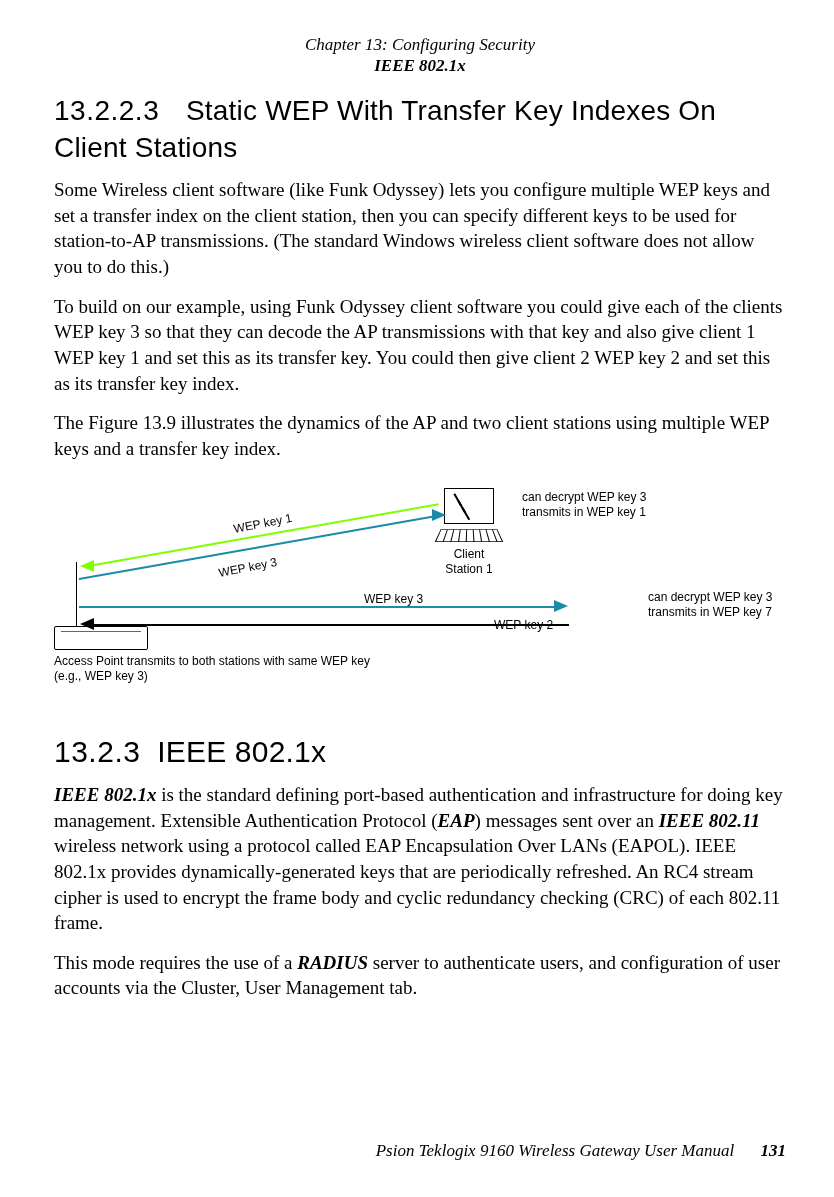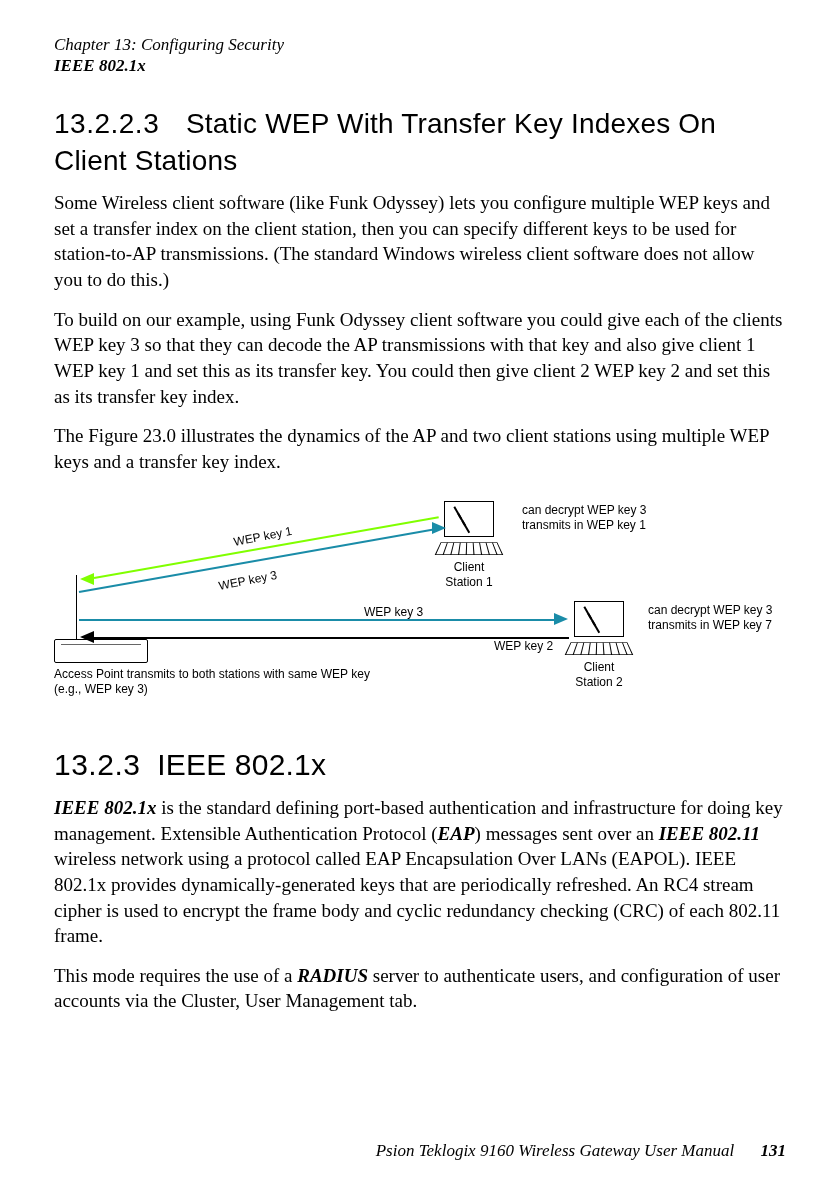--- a/index.html
+++ b/index.html
@@ -13,25 +13,25 @@
     background: #fff;
   }
   .page {
     box-sizing: border-box;
     width: 834px;
     height: 1197px;
     padding: 34px 48px 40px 54px;
     position: relative;
   }
   .running-head {
-    text-align: left;
+    text-align: center;
     font-style: italic;
     font-size: 17px;
     line-height: 1.25;
-    margin-bottom: 28px;
+    margin-bottom: 15px;
   }
   .running-head .line1 { font-weight: 400; }
   .running-head .line2 { font-weight: 700; }
 
   .sec-num { font-family: "Arial Narrow", "Helvetica Condensed", Arial, sans-serif; font-stretch: condensed; font-weight: 400; font-size: 28px; letter-spacing: 0.5px; }
   .sec-title { font-family: "Arial Narrow", "Helvetica Condensed", Arial, sans-serif; font-stretch: condensed; font-weight: 400; font-size: 28px; letter-spacing: 0.2px; }
   .h-sub { margin: 0 0 10px 0; }
   .h-sub .sec-num { margin-right: 22px; }
 
   .h-main { margin: 26px 0 8px 0; }
@@ -135,61 +135,56 @@
     <div class="line2">IEEE 802.1x</div>
   </div>
 
   <div class="h-sub">
     <span class="sec-num">13.2.2.3</span>
     <span class="sec-title">Static WEP With Transfer Key Indexes On Client Stations</span>
   </div>
 
   <p class="body">Some Wireless client software (like Funk Odyssey) lets you configure multiple WEP keys and set a transfer index on the client station, then you can specify different keys to be used for station-to-AP transmissions. (The standard Windows wireless client software does not allow you to do this.)</p>
   <p class="body">To build on our example, using Funk Odyssey client software you could give each of the clients WEP key 3 so that they can decode the AP transmissions with that key and also give client 1 WEP key 1 and set this as its transfer key. You could then give client 2 WEP key 2 and set this as its transfer key index.</p>
-  <p class="body">The Figure 23.0 illustrates the dynamics of the AP and two client stations using multiple WEP keys and a transfer key index.</p>
+  <p class="body">The Figure 13.9 illustrates the dynamics of the AP and two client stations using multiple WEP keys and a transfer key index.</p>
 
   <div class="figure">
     <div class="antenna"></div>
     <div class="ap"></div>
 
     <div class="laptop" style="left:380px; top:12px;">
       <div class="screen"></div>
       <div class="keyb"></div>
       <div class="laptop-label">Client Station 1</div>
     </div>
     <div class="note" style="left:468px; top:14px;">
       <div>can decrypt WEP key 3</div>
       <div>transmits in WEP key 1</div>
     </div>
 
-    <div class="laptop" style="left:510px; top:112px;">
-      <div class="screen"></div>
-      <div class="keyb"></div>
-      <div class="laptop-label">Client Station 2</div>
-    </div>
     <div class="note" style="left:594px; top:114px;">
       <div>can decrypt WEP key 3</div>
       <div>transmits in WEP key 7</div>
     </div>
 
     <div class="line green" style="left:40px; top:88px; width:350px; transform:rotate(-10deg);"></div>
     <div class="arrowhead left green-a" style="left:26px; top:84px;"></div>
     <div class="line teal" style="left:25px; top:102px; width:360px; transform:rotate(-10deg);"></div>
     <div class="arrowhead right teal-a" style="left:378px; top:33px;"></div>
 
     <div class="key-label rot" style="left:180px; top:46px;">WEP key 1</div>
     <div class="key-label rot" style="left:165px; top:90px;">WEP key 3</div>
 
     <div class="line teal" style="left:25px; top:130px; width:480px;"></div>
     <div class="arrowhead right teal-a" style="left:500px; top:124px;"></div>
     <div class="line black" style="left:40px; top:148px; width:475px;"></div>
     <div class="arrowhead left black-a" style="left:26px; top:142px;"></div>
 
     <div class="key-label" style="left:310px; top:116px;">WEP key 3</div>
-    <div class="key-label" style="left:440px; top:150px;">WEP key 2</div>
+    <div class="key-label" style="left:440px; top:142px;">WEP key 2</div>
 
     <div class="note" style="left:0px; top:178px;">
       <div>Access Point transmits to both stations with same WEP key</div>
       <div>(e.g., WEP key 3)</div>
     </div>
   </div>
 
 
   <div class="h-main">
     <span class="sec-num">13.2.3</span>

